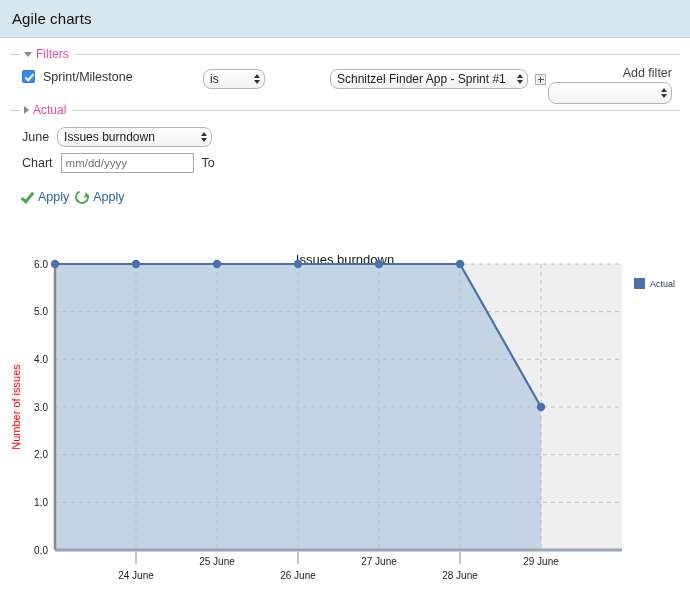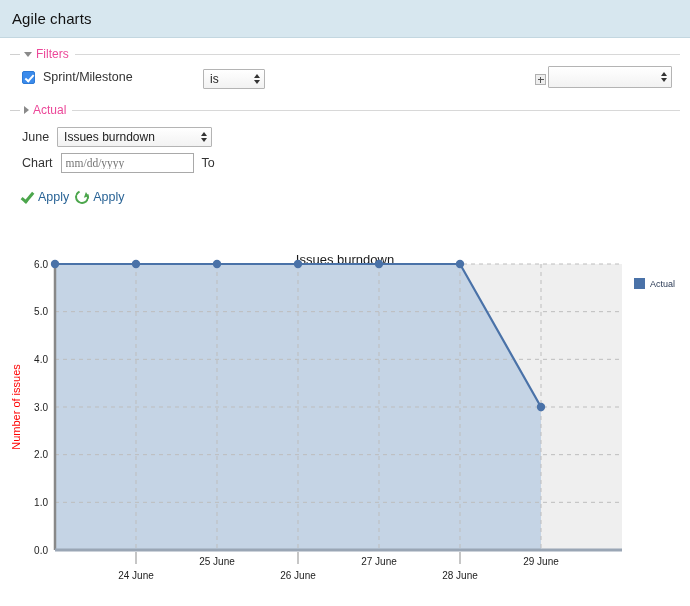--- a/index.html
+++ b/index.html
@@ -86,21 +86,21 @@
   }
 
   
   #filters-body {
     position: relative;
     height: 34px;
     margin-top: 4px;
   }
   .filter-row {
     display: flex;
-    align-items: center;
+    align-items: flex-start;
     position: absolute;
     left: 12px;
     top: 4px;
   }
   .cb {
     width: 13px;
     height: 13px;
     border-radius: 2px;
     background: #3b8beb;
     border: 1px solid #2d7ad6;
@@ -126,21 +126,21 @@
     white-space: nowrap;
   }
 
   select.ui-select {
     font-family: "Liberation Sans", sans-serif;
     font-size: 12px;
     color: #222;
     background: #fbfbfb;
     background-image: linear-gradient(#ffffff, #f2f2f2);
     border: 1px solid #b4b4b4;
-    border-radius: 1px;
+    border-radius: 8px;
     height: 20px;
     padding: 0 18px 0 6px;
     -webkit-appearance: none;
     appearance: none;
     box-sizing: border-box;
     cursor: pointer;
   }
   .sel-wrap {
     position: relative;
     display: inline-block;
@@ -218,21 +218,21 @@
     height: 26px;
   }
   .opt-label {
     font-size: 12.5px;
     color: #333;
     margin-right: 8px;
   }
   #chart-select { width: 155px; }
 
   .date-input {
-    font-family: Liberation Serif, serif;
+    font-family: Liberation Sans, sans-serif;
     font-size: 11.5px;
     color: #222;
     border: 1px solid #a9a9a9;
     background: #ffffff;
     height: 20px;
     box-sizing: border-box;
     padding: 0 4px;
   }
   #date-from { width: 133px; color: #555; }
   #date-to   { width: 133px; }
@@ -349,24 +349,34 @@
       <div class="sel-wrap" id="operator-wrap">
         <select class="ui-select" id="operator-select">
           <option>is</option>
         </select>
         <span class="arrows">
             <i class="up"></i>
             <i class="dn"></i>
           </span>
       </div>
 
+      <div class="sel-wrap" id="value-wrap">
+        <select class="ui-select" id="value-select">
+          <option>Schnitzel Finder App - Sprint #1</option>
+        </select>
+        <span class="arrows">
+            <i class="up"></i>
+            <i class="dn"></i>
+          </span>
+      </div>
 
       <span id="add-value-button"></span>
 
       <div id="add-filter-block">
+        <span id="add-filter-label">Add filter</span>
         <div class="sel-wrap">
           <select class="ui-select" id="add-filter-select">
             <option></option>
           </select>
           <span class="arrows">
               <i class="up"></i>
               <i class="dn"></i>
             </span>
         </div>
       </div>

